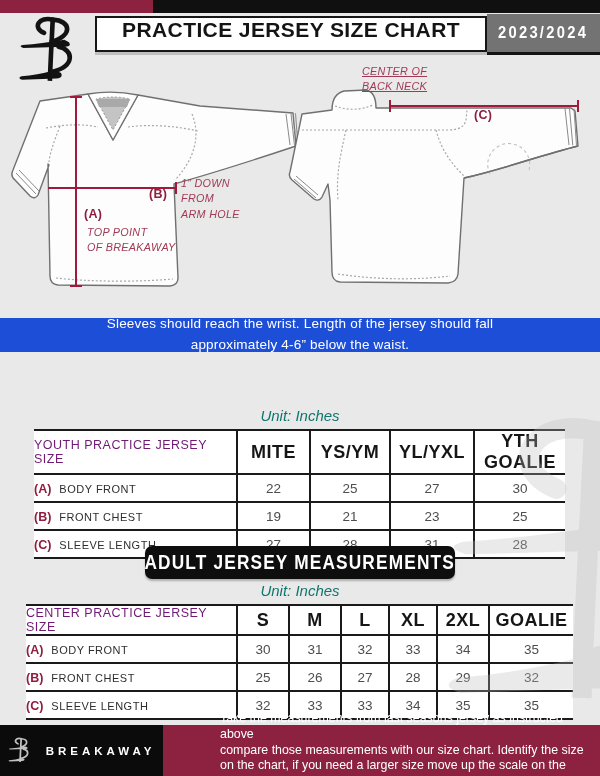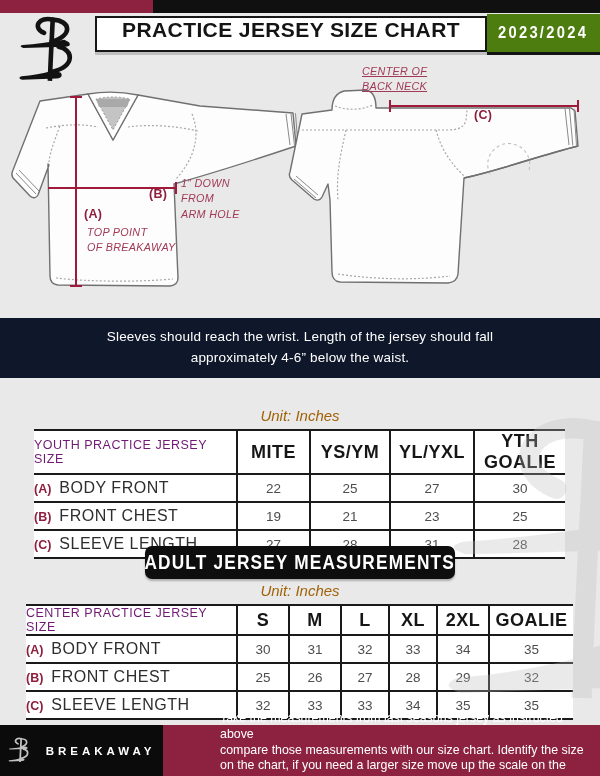--- a/index.html
+++ b/index.html
@@ -15,51 +15,51 @@
   .strip.black{left:153px;width:447px;background:#101010;}
   .logo-header{position:absolute;left:18px;top:15px;width:58px;height:74px;color:#121212;}
   .title-box{
     position:absolute;left:95px;top:16px;width:392px;height:36px;
     background:#ffffff;border:2px solid #161616;box-sizing:border-box;
     display:flex;align-items:flex-start;justify-content:center;
     box-shadow:0 3px 0 rgba(0,0,0,.18);
   }
   .title-box span{font-size:21px;font-weight:bold;color:#141414;letter-spacing:.4px;white-space:nowrap;}
   .year-box{
-    position:absolute;left:487px;top:14px;width:113px;height:38px;background:#4d7c0f;
+    position:absolute;left:487px;top:14px;width:113px;height:38px;background:#737373;
     display:flex;align-items:center;justify-content:center;box-shadow:0 3px 0 #141414;
   }
   .year-box span{color:#fff;font-weight:bold;font-size:16px;letter-spacing:2.5px;transform:scaleX(.92);display:inline-block;}
   
   .jersey-svg{position:absolute;}
   .diag-label{position:absolute;color:#a13a57;font-style:italic;font-size:10.8px;line-height:1.42;white-space:pre-line;letter-spacing:.3px;}
   .diag-letter{position:absolute;color:#8e1f3e;font-weight:bold;font-size:12.5px;font-style:normal;letter-spacing:.3px;}
   
   .banner{
-    position:absolute;left:0;top:318px;width:600px;height:60px;background:#0f172a;
+    position:absolute;left:0;top:318px;width:600px;height:34px;background:#1d4ed8;
     display:flex;align-items:center;justify-content:center;
   }
   .banner div{color:#fff;font-size:13.5px;line-height:1.55;text-align:center;white-space:pre-line;letter-spacing:.2px;}
   
   .sec-head{
     position:absolute;left:145px;width:310px;height:33px;background:#0e0e0e;border-radius:7px;
     display:flex;align-items:center;justify-content:center;box-shadow:0 2px 2px rgba(0,0,0,.25);
   }
   .sec-head span{color:#fff;font-weight:bold;font-size:18px;letter-spacing:1.2px;transform:scale(.96,1.1);display:inline-block;white-space:nowrap;}
-  .unit{position:absolute;left:0;width:600px;text-align:center;font-style:italic;font-size:15px;color:#a16207;}
+  .unit{position:absolute;left:0;width:600px;text-align:center;font-style:italic;font-size:15px;color:#0f766e;}
   
   table.size-table{position:absolute;border-collapse:collapse;table-layout:fixed;background:#fff;
     border-top:2px solid #1a1a1a;border-bottom:2px solid #1a1a1a;}
   table.size-table th,table.size-table td{border-top:2px solid #1a1a1a;padding:0;}
   table.size-table th:not(:first-child),table.size-table td:not(:first-child){border-left:2px solid #1a1a1a;}
   th.label-head{height:27px;text-align:left;padding-left:12px;font-weight:normal;color:#701a75;font-size:12.5px;letter-spacing:.5px;}
   th.size-head{height:27px;text-align:center;color:#161616;font-size:18px;letter-spacing:.5px;}
   td.row-label{height:26px;padding-left:16px;}
   td.row-label .letter{color:#8e1f3e;font-weight:bold;font-size:12.5px;margin-right:8px;}
-  td.row-label .lbl{color:#2e2e2e;font-size:16px;letter-spacing:.5px;}
+  td.row-label .lbl{color:#2e2e2e;font-size:11px;letter-spacing:.5px;}
   td.val{height:26px;text-align:center;color:#4d4d4d;font-size:13.5px;}
   
   .watermark{position:absolute;left:443px;top:410px;width:252px;height:324px;color:#bdbdbd;opacity:.30;z-index:6;pointer-events:none;}
   
   .footer{position:absolute;left:0;top:725px;width:600px;height:51px;display:flex;}
   .footer-brand{width:163px;background:#0b0b0b;display:flex;align-items:center;justify-content:center;gap:16px;}
   .footer-brand .logo{width:22px;height:28px;color:#c2c2c2;}
   .footer-brand span{color:#fff;font-size:11.5px;font-weight:bold;letter-spacing:4px;}
   .footer-note{flex:1;background:#8c2240;display:flex;align-items:center;padding-left:45px;}
   .footer-note div{color:#fff;font-size:12.4px;line-height:1.28;padding:0 10px 0 12px;white-space:pre-line;}

